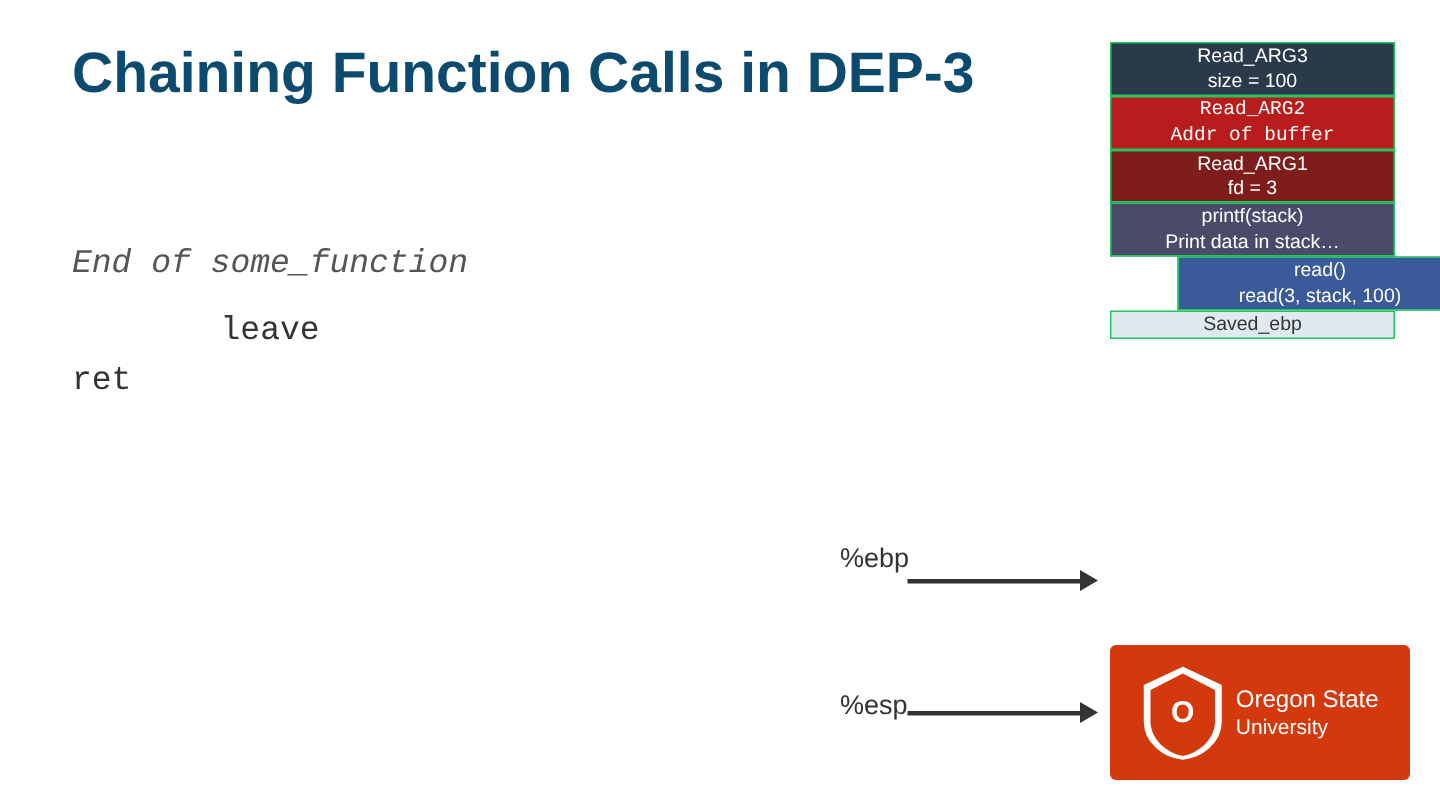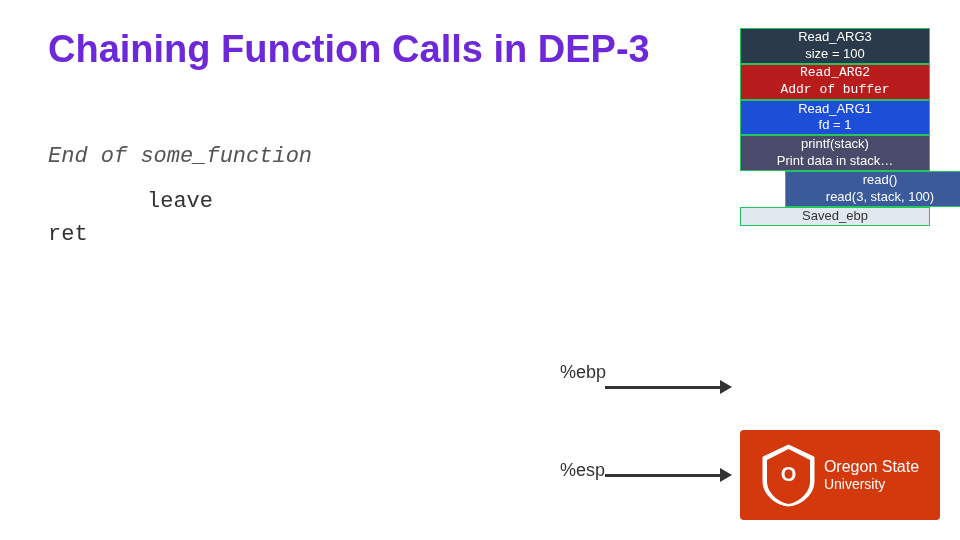--- a/index.html
+++ b/index.html
@@ -12,37 +12,38 @@
       position: relative;
     }
 
     
     .title {
       position: absolute;
       top: 28px;
       left: 48px;
       font-size: 38px;
       font-weight: bold;
-      color: #6d28d9;
+      color: #0c4a6e;
     }
 
     
     .code-block {
       position: absolute;
       top: 140px;
       left: 48px;
       font-family: 'Courier New', Courier, monospace;
       font-size: 22px;
       color: #333333;
       line-height: 1.5;
     }
 
     .code-comment {
       font-style: italic;
       color: #555555;
+      margin-top: 19px;
     }
 
     .code-instruction {
       margin-top: 12px;
       text-align: center;
     }
 
     
     .reg-label {
       position: absolute;
@@ -93,21 +94,21 @@
       color: #ffffff;
     }
 
     .stack-cell-medium {
       background: #b91c1c;
       color: #ffffff;
       font-family: Liberation Mono, monospace;
     }
 
     .stack-cell-light {
-      background: #1d4ed8;
+      background: #7f1d1d;
       color: #ffffff;
     }
 
     .stack-cell-purple {
       background: #4a4a6a;
       color: #ffffff;
     }
 
     .stack-cell-blue {
       background: #3a5a9a;
@@ -169,21 +170,21 @@
   <div class="stack-cell stack-cell-dark">
     <span>Read_ARG3</span><br>
     <span>size = 100</span>
   </div>
   <div class="stack-cell stack-cell-medium">
     <span>Read_ARG2</span><br>
     <span>Addr of buffer</span>
   </div>
   <div class="stack-cell stack-cell-light">
     <span>Read_ARG1</span><br>
-    <span>fd = 1</span>
+    <span>fd = 3</span>
   </div>
   <div class="stack-cell stack-cell-purple">
     <span>printf(stack)</span><br>
     <span>Print data in stack…</span>
   </div>
   <div class="stack-cell stack-cell-blue">
     <span>read()</span><br>
     <span>read(3, stack, 100)</span>
   </div>
   <div class="stack-cell stack-cell-saved">

